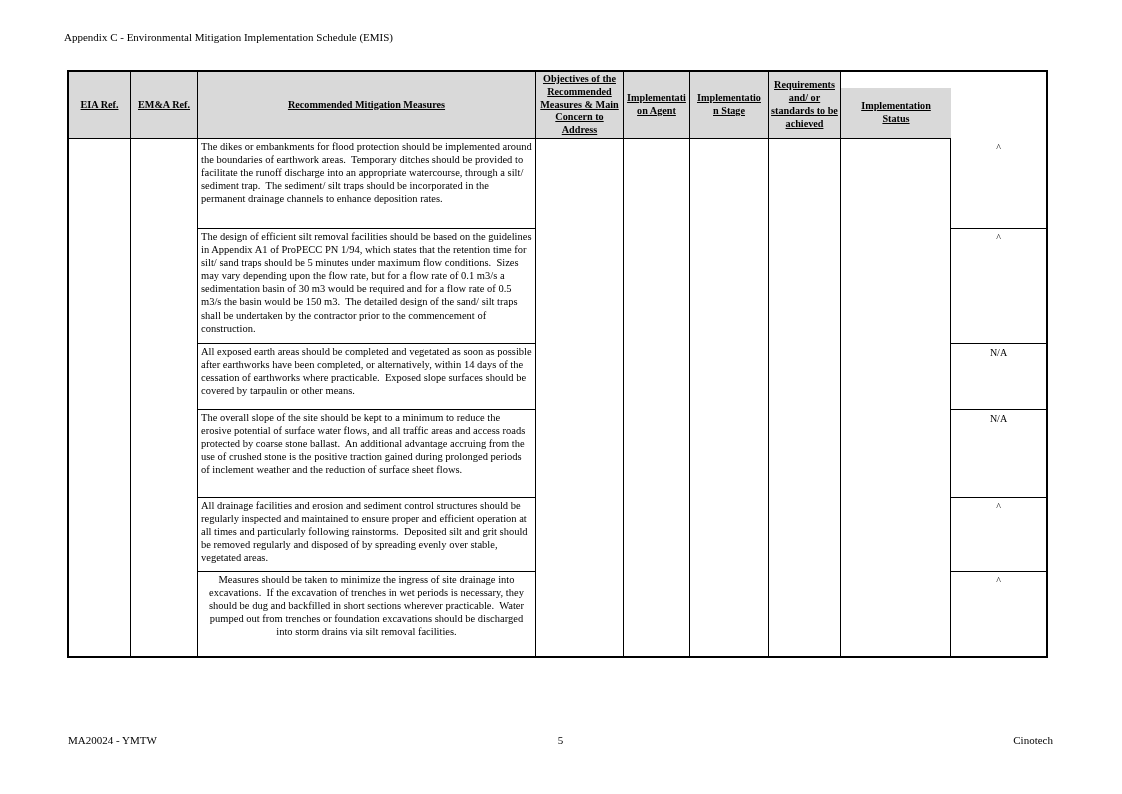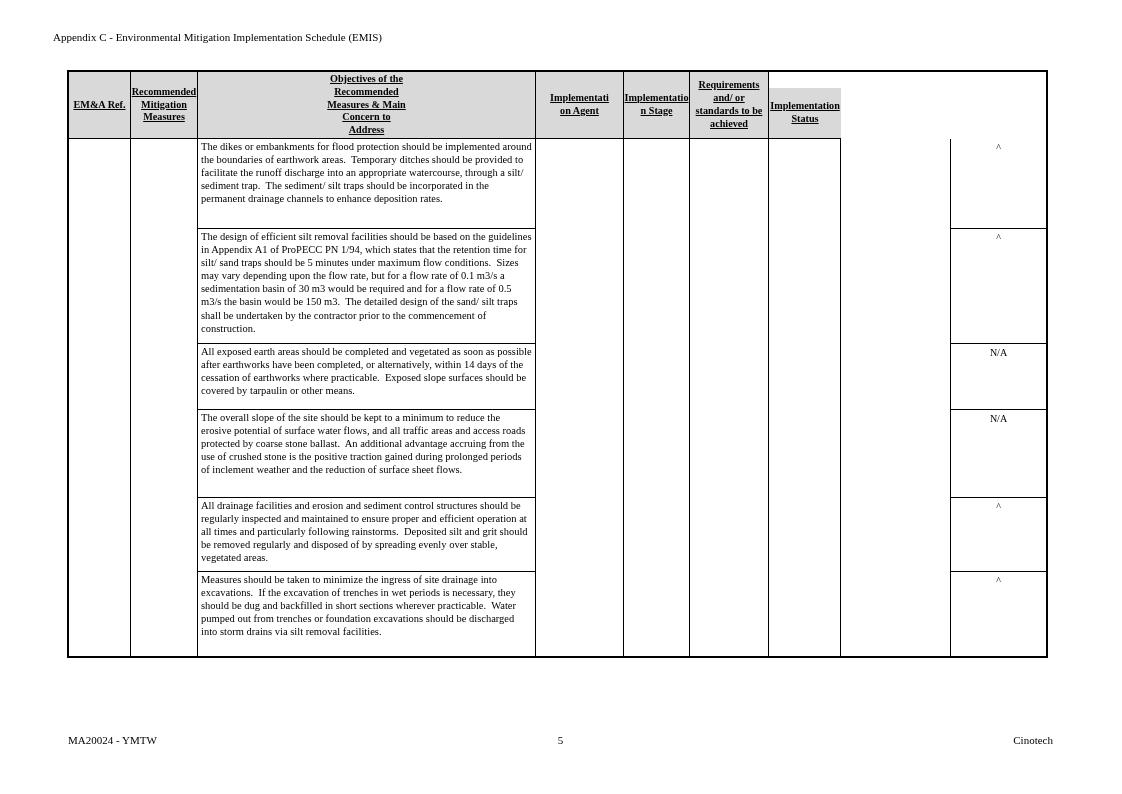--- a/index.html
+++ b/index.html
@@ -11,21 +11,21 @@
     position: relative;
     width: 1122px;
     height: 794px;
     background: #ffffff;
     font-family: "Liberation Serif", "DejaVu Serif", serif;
     color: #000000;
     overflow: hidden;
   }
   .doc-title {
     position: absolute;
-    left: 53px;
+    left: 64px;
     top: 31px;
     font-size: 11px;
     white-space: nowrap;
   }
   .emis-table {
     position: absolute;
     left: 67px;
     top: 70px;
     display: grid;
     grid-template-columns: 62px 67px 338px 88px 66px 79px 72px 110px 95px;
@@ -80,21 +80,21 @@
     padding-top: 3px;
     box-sizing: border-box;
     overflow: hidden;
   }
   .status-cell.lastrow { border-bottom: none; }
   .r1 { grid-row: 2; }
   .r2 { grid-row: 3; }
   .r3 { grid-row: 4; }
   .r4 { grid-row: 5; }
   .r5 { grid-row: 6; }
-  .r6 { grid-row: 7; }
+  .r6 { grid-row: 7; text-align: center; }
   .footer {
     position: absolute;
     left: 68px;
     top: 734px;
     width: 985px;
     font-size: 11px;
     display: flex;
     justify-content: space-between;
     align-items: baseline;
   }
@@ -107,20 +107,21 @@
 </style>
 </head>
 <body>
 
 <div class="page">
 
   <div class="doc-title">Appendix C - Environmental Mitigation Implementation Schedule (EMIS)</div>
 
   <div class="emis-table">
 
+    <div class="th">EIA Ref.</div>
     <div class="th">EM&amp;A Ref.</div>
     <div class="th">Recommended Mitigation Measures</div>
     <div class="th">Objectives of the
 Recommended
 Measures &amp; Main
 Concern to
 Address</div>
     <div class="th">Implementati
 on Agent</div>
     <div class="th">Implementatio

